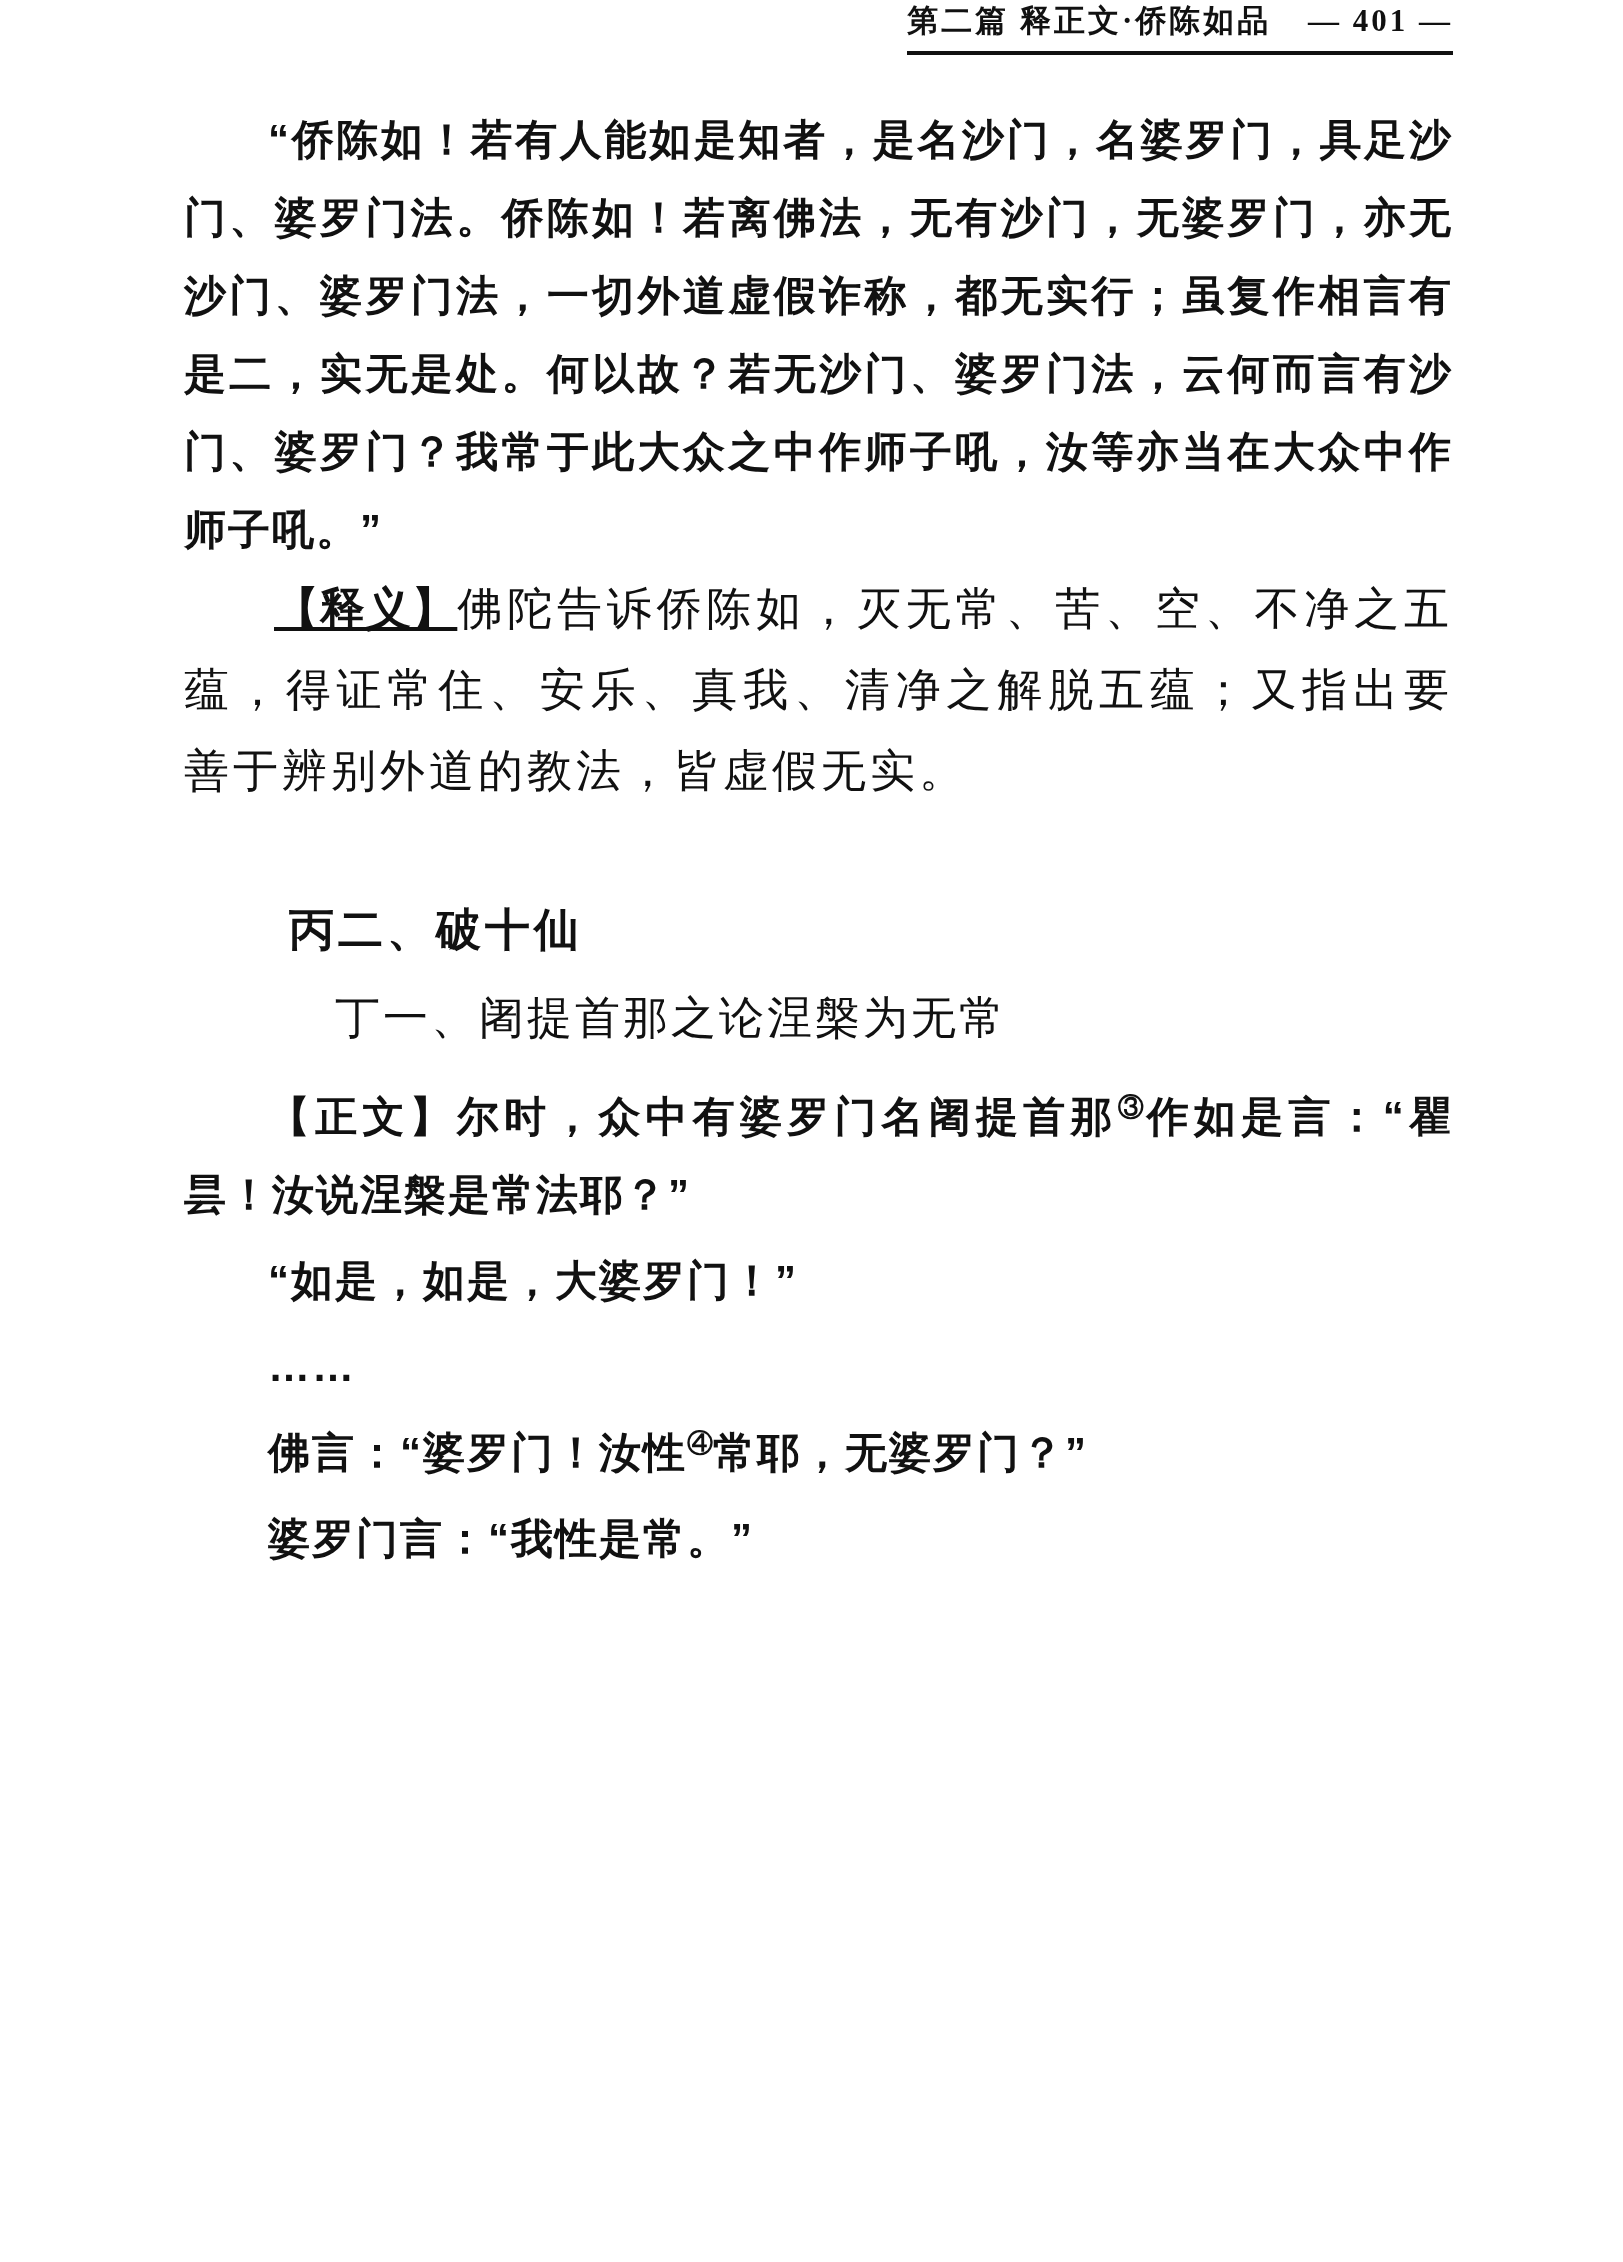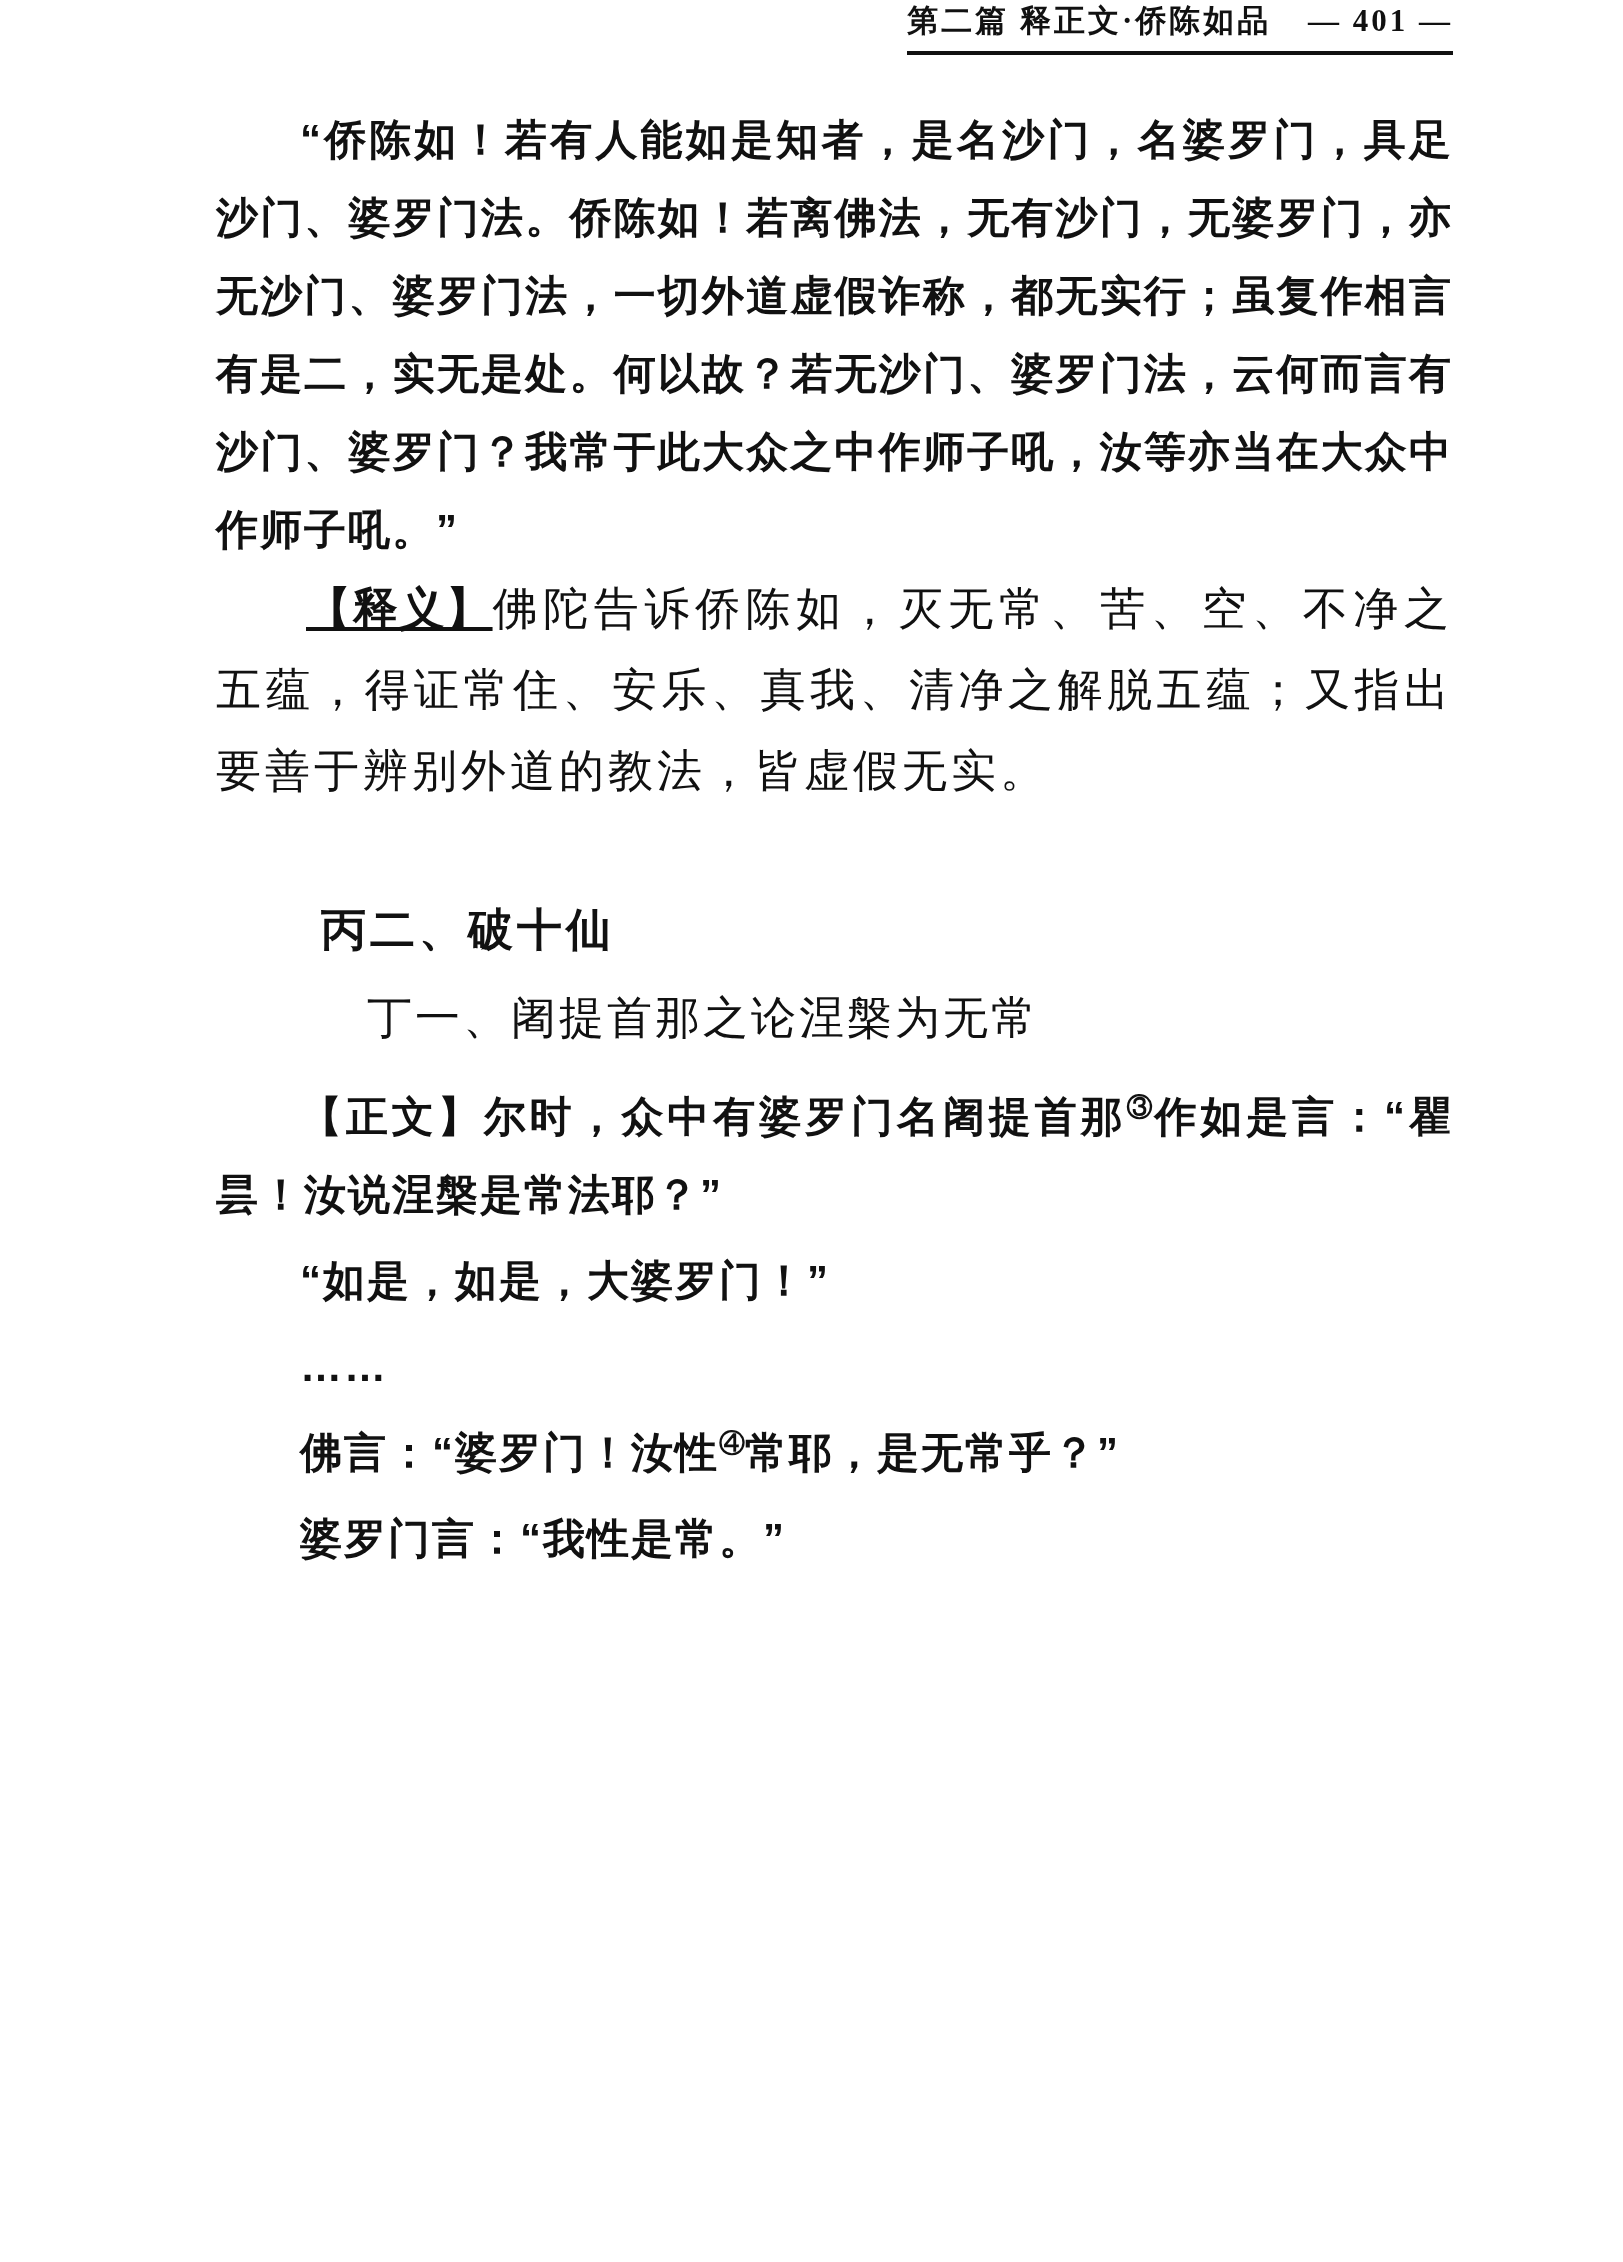--- a/index.html
+++ b/index.html
@@ -28,21 +28,21 @@
     border-bottom: 4px solid #111111;
     padding-bottom: 9px;
     font-family: "Liberation Serif", serif;
     font-weight: 700;
     font-size: 31px;
     letter-spacing: 3px;
     white-space: nowrap;
   }
   .header-inner .pageno { margin-left: 26px; font-weight: 600; }
 
-  .body { margin-top: 46px; margin-left: 32px; }
+  .body { margin-top: 46px; }
 
   p { margin: 0; }
   .indent { text-indent: 2em; }
 
   
   .scripture {
     font-family: "Liberation Sans", sans-serif;
     font-weight: 700;
     font-size: 42px;
     line-height: 78px;
@@ -115,20 +115,20 @@
     <p class="scripture indent zhengwen">
       <span>【正文】</span><span>尔时，众中有婆罗门名阇提首那</span><sup class="note">③</sup><span>作如是言：“瞿昙！汝说涅槃是常法耶？”</span>
     </p>
 
     <p class="scripture indent dialog">“如是，如是，大婆罗门！”</p>
 
 
     <p class="scripture indent dialog">……</p>
 
     <p class="scripture indent dialog">
-      <span>佛言：“婆罗门！汝性</span><sup class="note">④</sup><span>常耶，是无常乎？”</span>
+      <span>佛言：“婆罗门！汝性</span><sup class="note">④</sup><span>常耶，无婆罗门？”</span>
     </p>
 
     <p class="scripture indent dialog">婆罗门言：“我性是常。”</p>
 
   </div>
 </div>
 
 
 </body></html>

